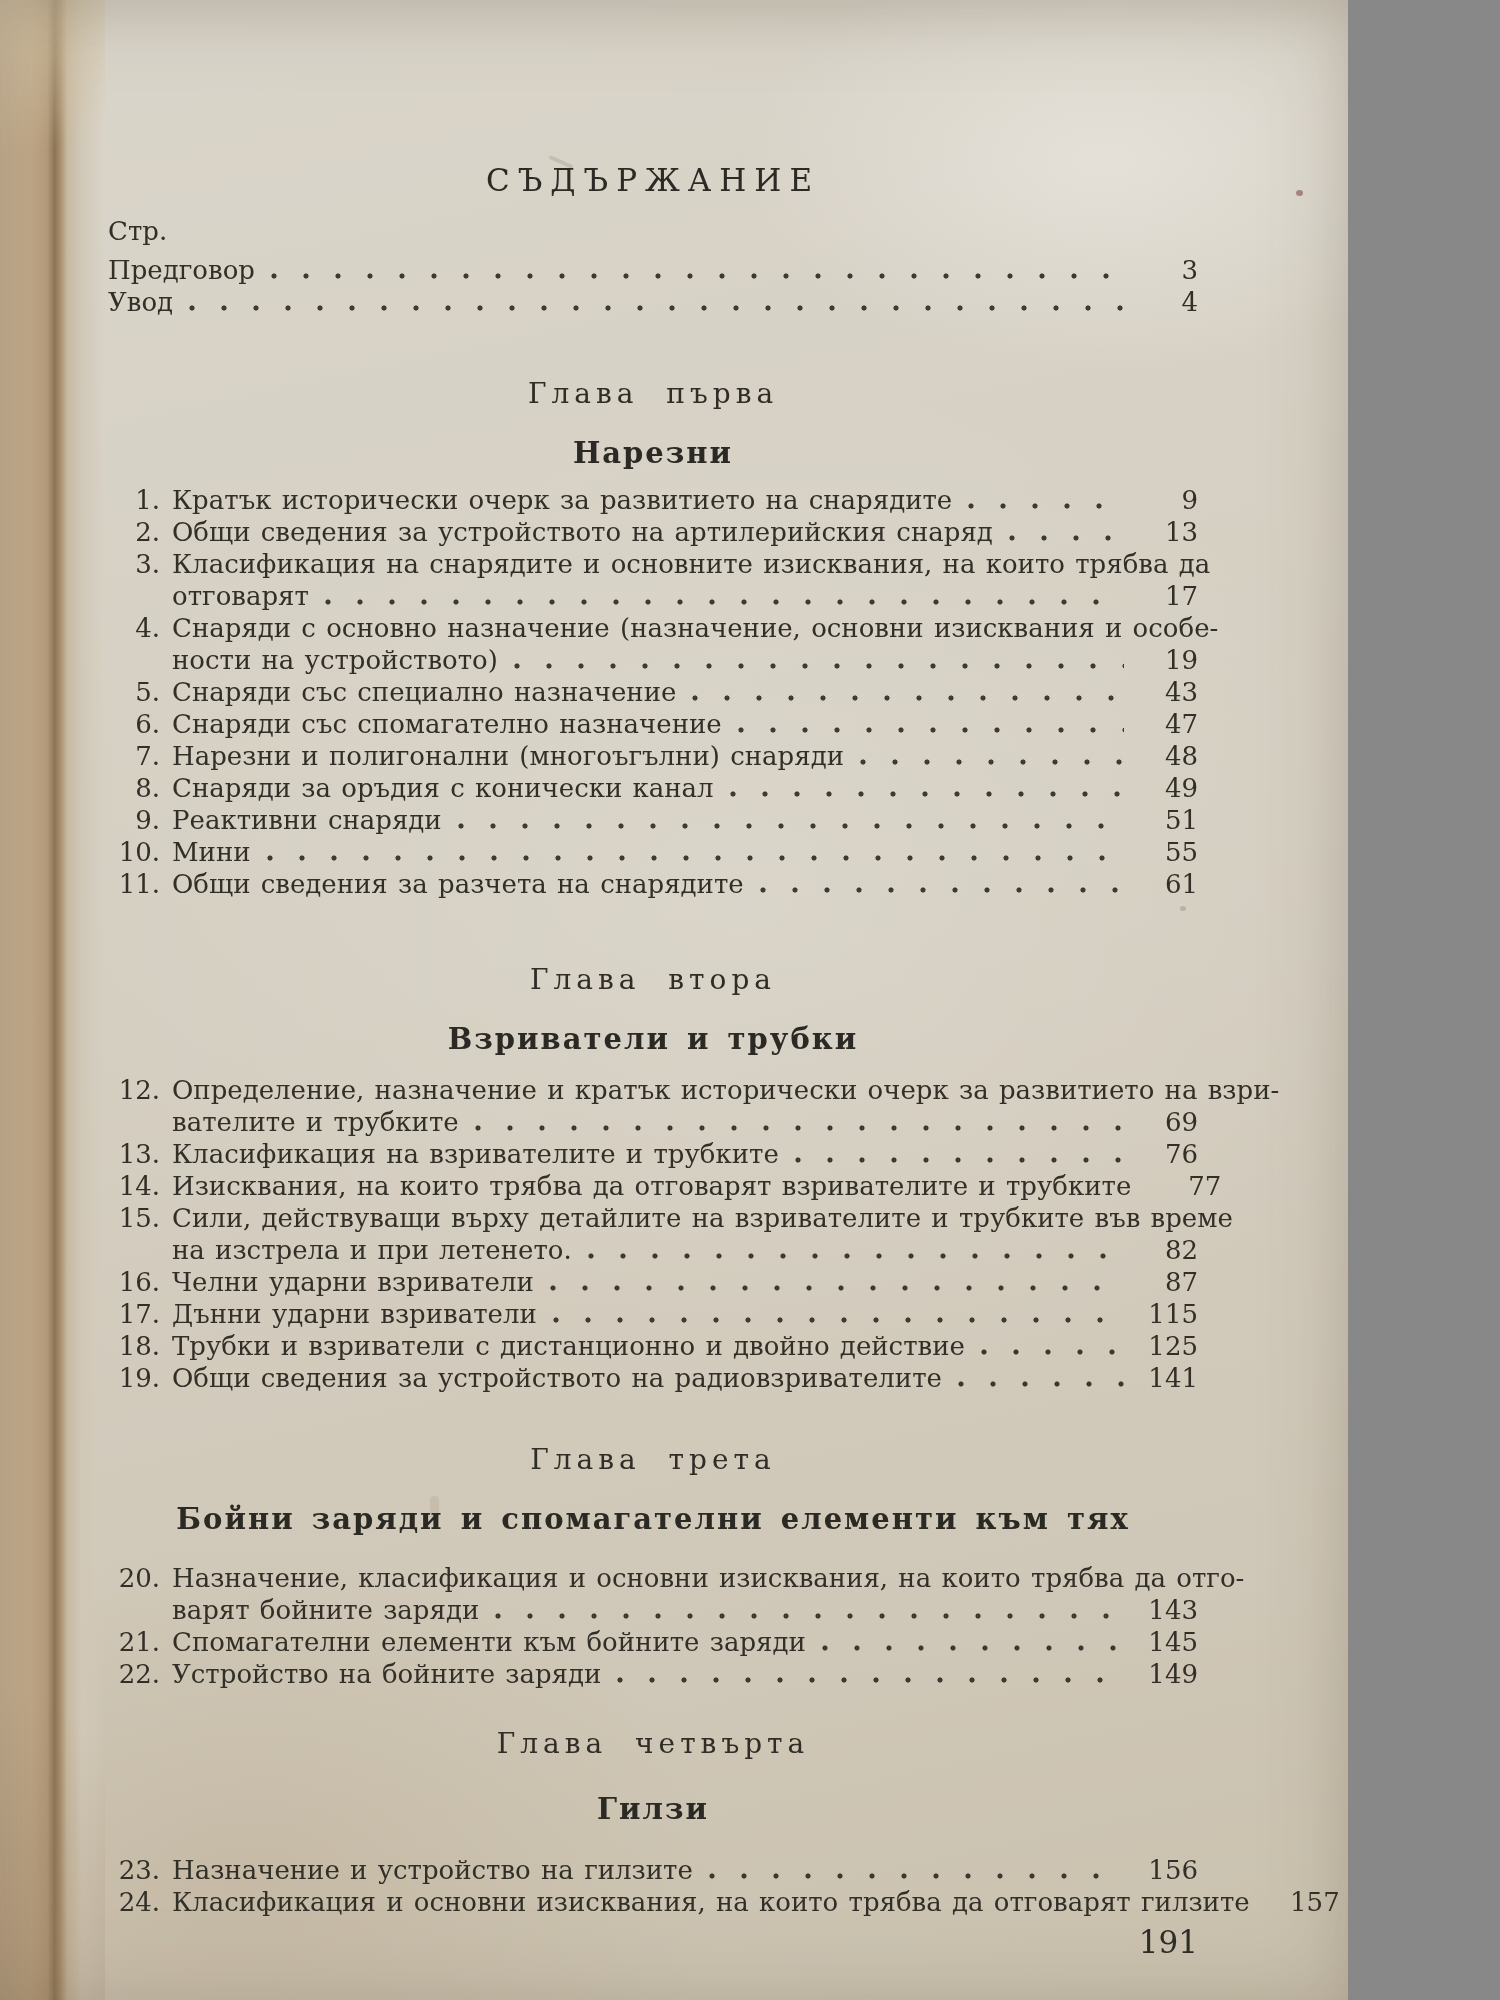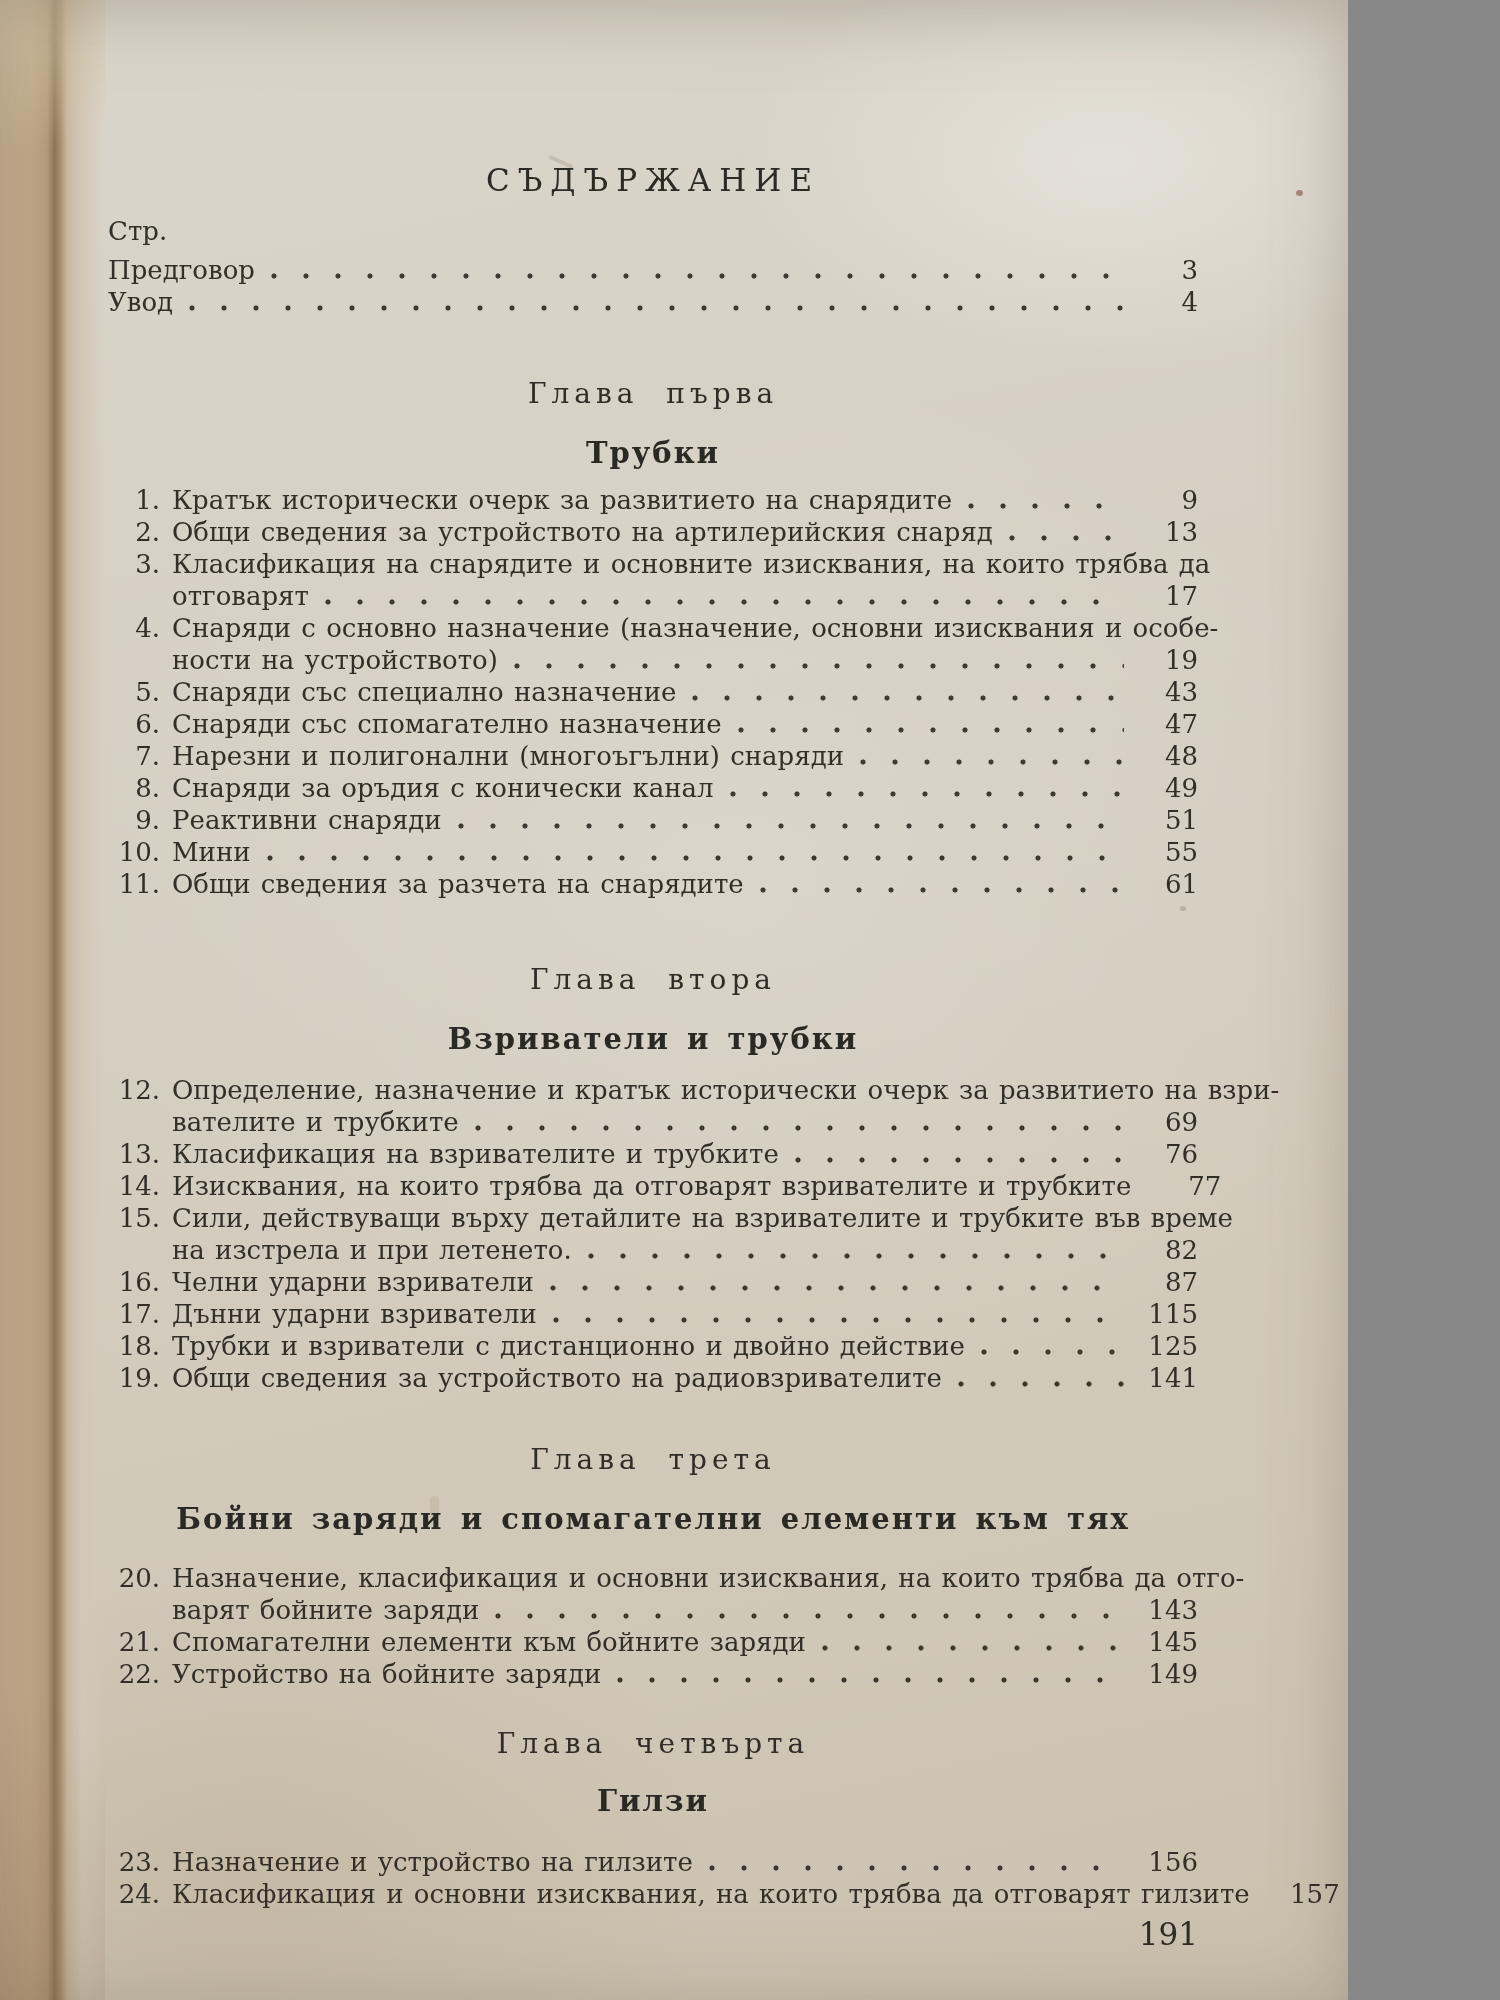--- a/index.html
+++ b/index.html
@@ -46,21 +46,21 @@
   .chapter-heading  { text-align:center; font-size:28px; letter-spacing:5px; word-spacing:14px; line-height:36px; color:#302d27; }
   .chapter-subtitle { text-align:center; font-size:29px; font-weight:bold; letter-spacing:2px; word-spacing:5px; line-height:38px; color:#2b2923; }
 
   .chapter:nth-child(1) .chapter-heading { margin-top:58px; }
   .chapter:nth-child(2) .chapter-heading { margin-top:62px; }
   .chapter:nth-child(3) .chapter-heading { margin-top:48px; }
   .chapter:nth-child(4) .chapter-heading { margin-top:36px; }
   .chapter:nth-child(1) .chapter-subtitle { margin-top:22px; }
   .chapter:nth-child(2) .chapter-subtitle { margin-top:22px; }
   .chapter:nth-child(3) .chapter-subtitle { margin-top:22px; }
-  .chapter:nth-child(4) .chapter-subtitle { margin-top:20px; }
+  .chapter:nth-child(4) .chapter-subtitle { margin-top:28px; }
   .chapter:nth-child(1) .chapter-items { margin-top:12px; }
   .chapter:nth-child(2) .chapter-items { margin-top:16px; }
   .chapter:nth-child(3) .chapter-items { margin-top:24px; }
   .chapter:nth-child(4) .chapter-items { margin-top:26px; }
 
   .front-block { margin-top:8px; }
   .footer-pg { margin-top:6px; text-align:right; font-size:31px; color:#2e2c26; }
 </style>
 </head>
 <body>
@@ -86,21 +86,21 @@
       <div class="front-row">
         <span class="label">Увод</span>
         <span class="leader"></span>
         <span class="pg">4</span>
       </div>
     </div>
 
     <div>
         <section class="chapter">
           <div class="chapter-heading">Глава първа</div>
-          <div class="chapter-subtitle">Трубки</div>
+          <div class="chapter-subtitle">Нарезни</div>
           <div class="chapter-items">
             <div class="toc-row">
               <span class="num">1.</span>
               <span class="txt">Кратък исторически очерк за развитието на снарядите</span>
               <span class="leader"></span>
               <span class="pg">9</span>
             </div>
             <div class="toc-row">
               <span class="num">2.</span>
               <span class="txt">Общи сведения за устройството на артилерийския снаряд</span>

